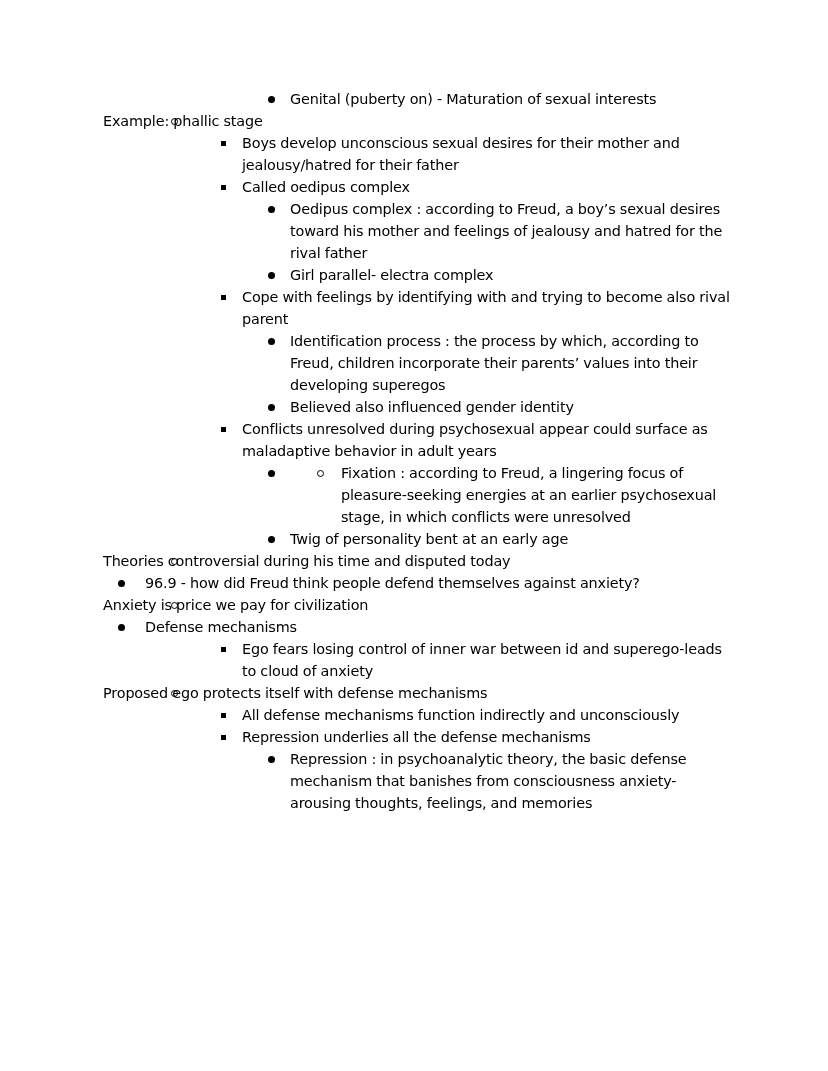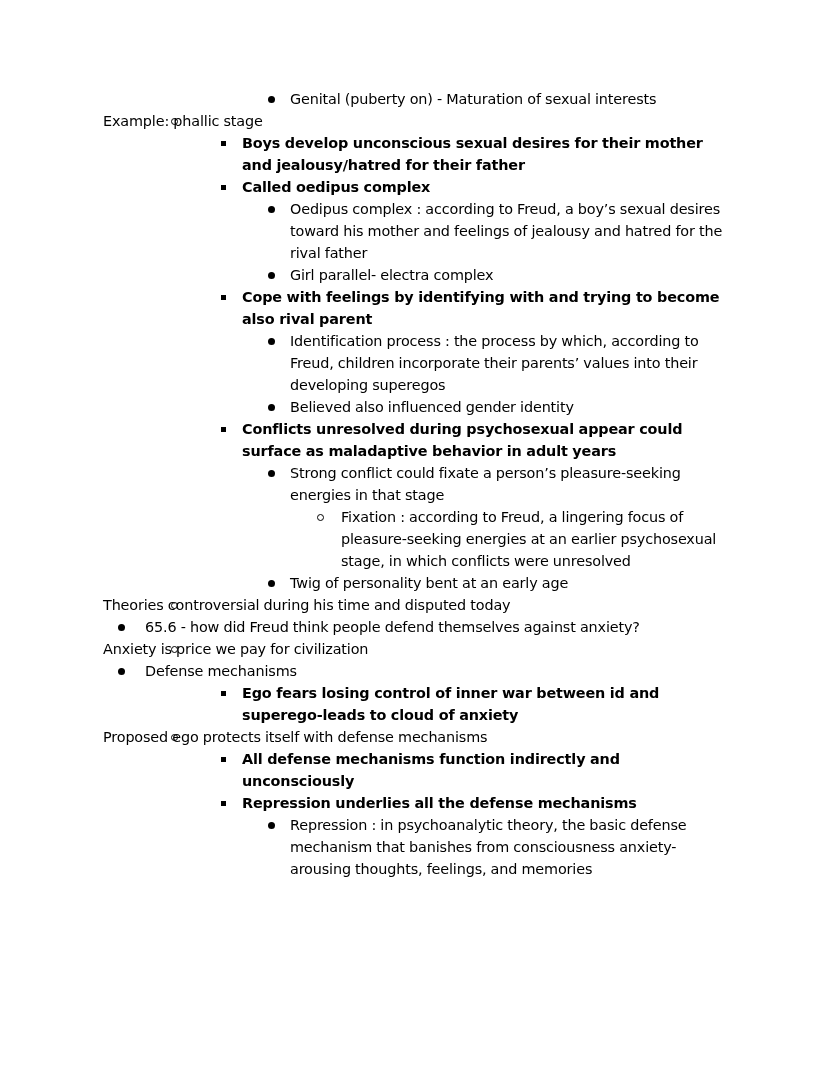--- a/index.html
+++ b/index.html
@@ -57,21 +57,21 @@
     display: block;
   }
 
   
   .d1            { padding-left: 145px; }
   .d1 .bullet    { left: 118px; }
 
   .d2            { padding-left: 103px; }
   .d2 .bullet    { left: 171px; }
 
-  .d3            { padding-left: 242px; font-weight: bold; }
+  .d3            { padding-left: 242px; }
   .d3 .bullet    { left: 221px; }
 
   .d4            { padding-left: 290px; }
   .d4 .bullet    { left: 268px; }
 
   .d5            { padding-left: 341px; }
   .d5 .bullet    { left: 317px; }
 
   
   .b-disc {
@@ -133,37 +133,36 @@
       <div class="row d4">
         <span class="bullet b-disc"></span>
         <span class="txt">Believed also influenced gender identity</span>
       </div>
       <div class="row d3">
         <span class="bullet b-square"></span>
         <span class="txt">Conflicts unresolved during psychosexual appear could surface as maladaptive behavior in adult years</span>
       </div>
       <div class="row d4">
         <span class="bullet b-disc"></span>
-        <span class="txt">Strong conflict could fixate a person’s pleasure-seeking energies in that stage</span>
       </div>
       <div class="row d5">
         <span class="bullet b-circle"></span>
         <span class="txt">Fixation : according to Freud, a lingering focus of pleasure-seeking energies at an earlier psychosexual stage, in which conflicts were unresolved</span>
       </div>
       <div class="row d4">
         <span class="bullet b-disc"></span>
         <span class="txt">Twig of personality bent at an early age</span>
       </div>
       <div class="row d2">
         <span class="bullet b-circle"></span>
         <span class="txt">Theories controversial during his time and disputed today</span>
       </div>
       <div class="row d1">
         <span class="bullet b-disc"></span>
-        <span class="txt">65.6 - how did Freud think people defend themselves against anxiety?</span>
+        <span class="txt">96.9 - how did Freud think people defend themselves against anxiety?</span>
       </div>
       <div class="row d2">
         <span class="bullet b-circle"></span>
         <span class="txt">Anxiety is price we pay for civilization</span>
       </div>
       <div class="row d1">
         <span class="bullet b-disc"></span>
         <span class="txt">Defense mechanisms</span>
       </div>
       <div class="row d3">

